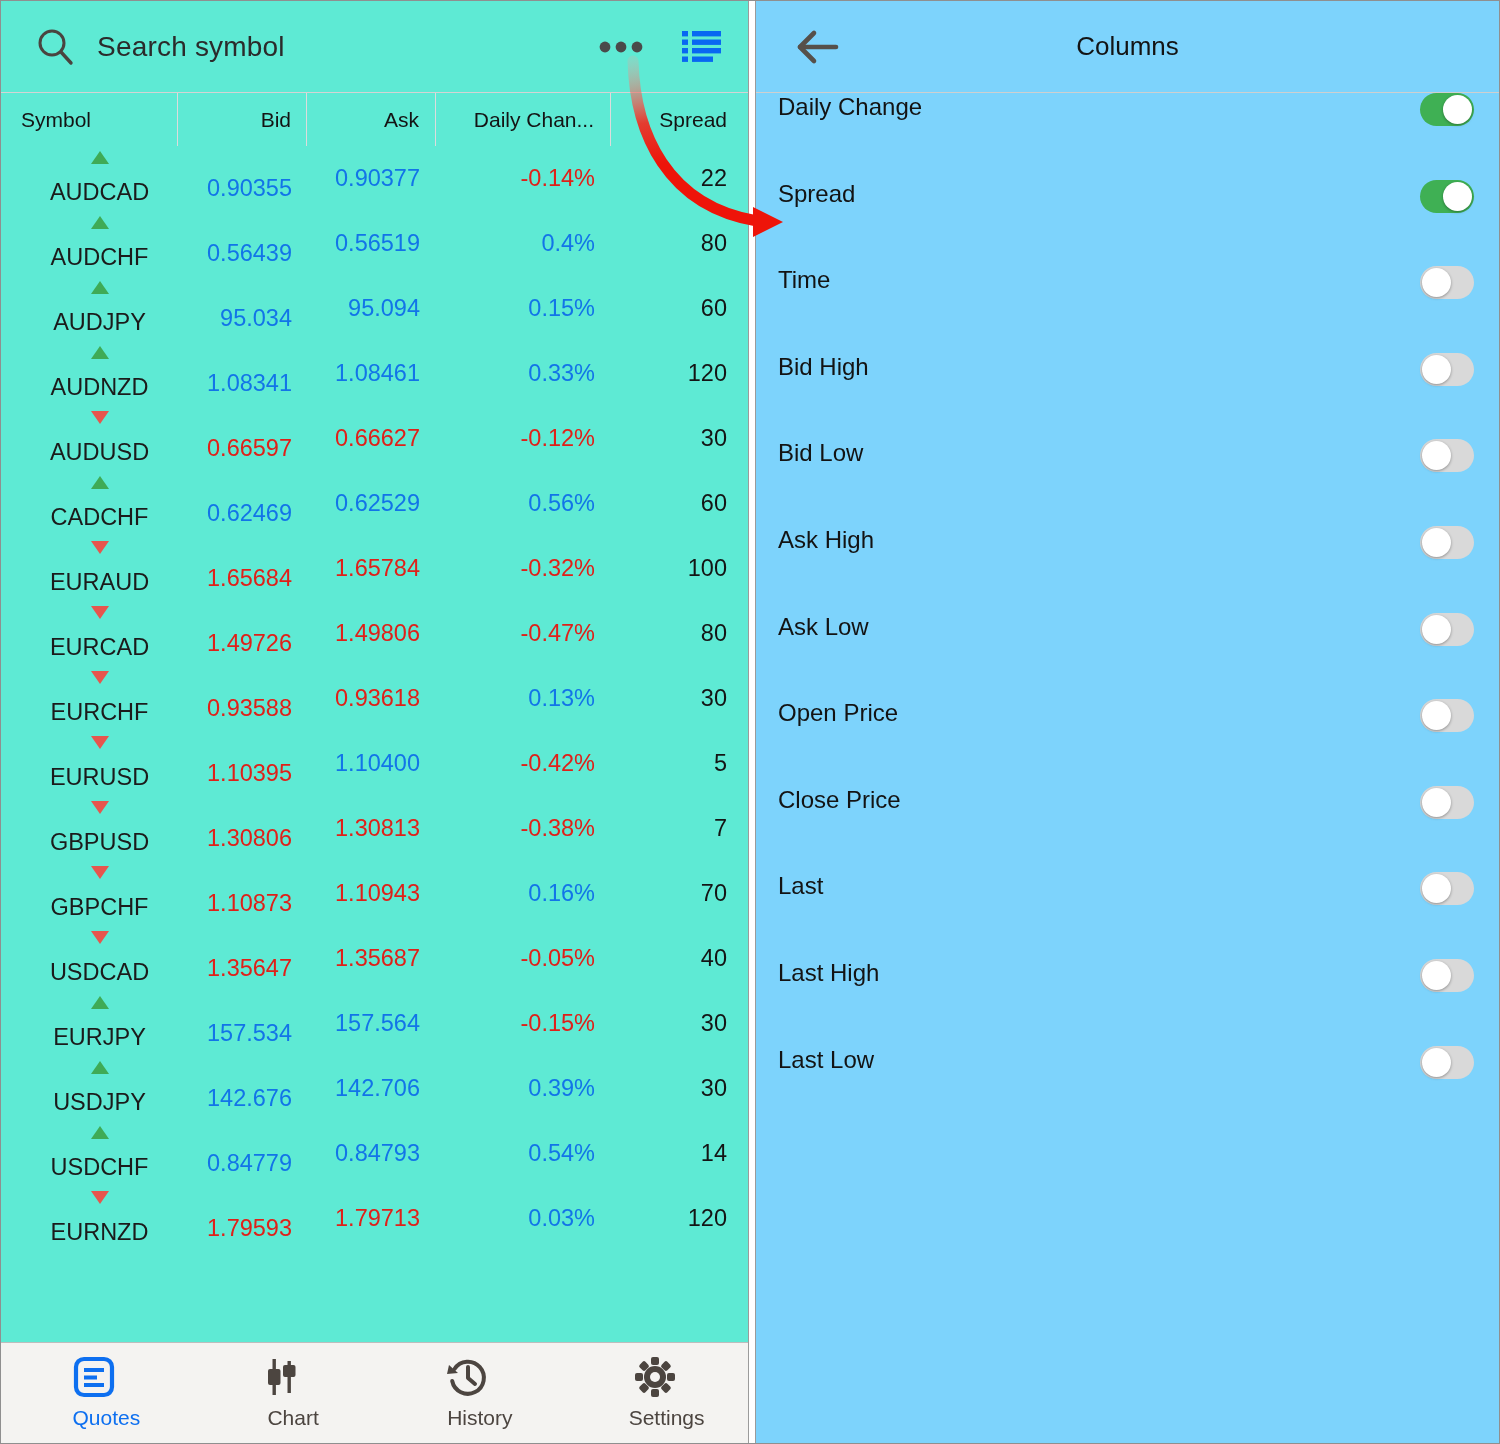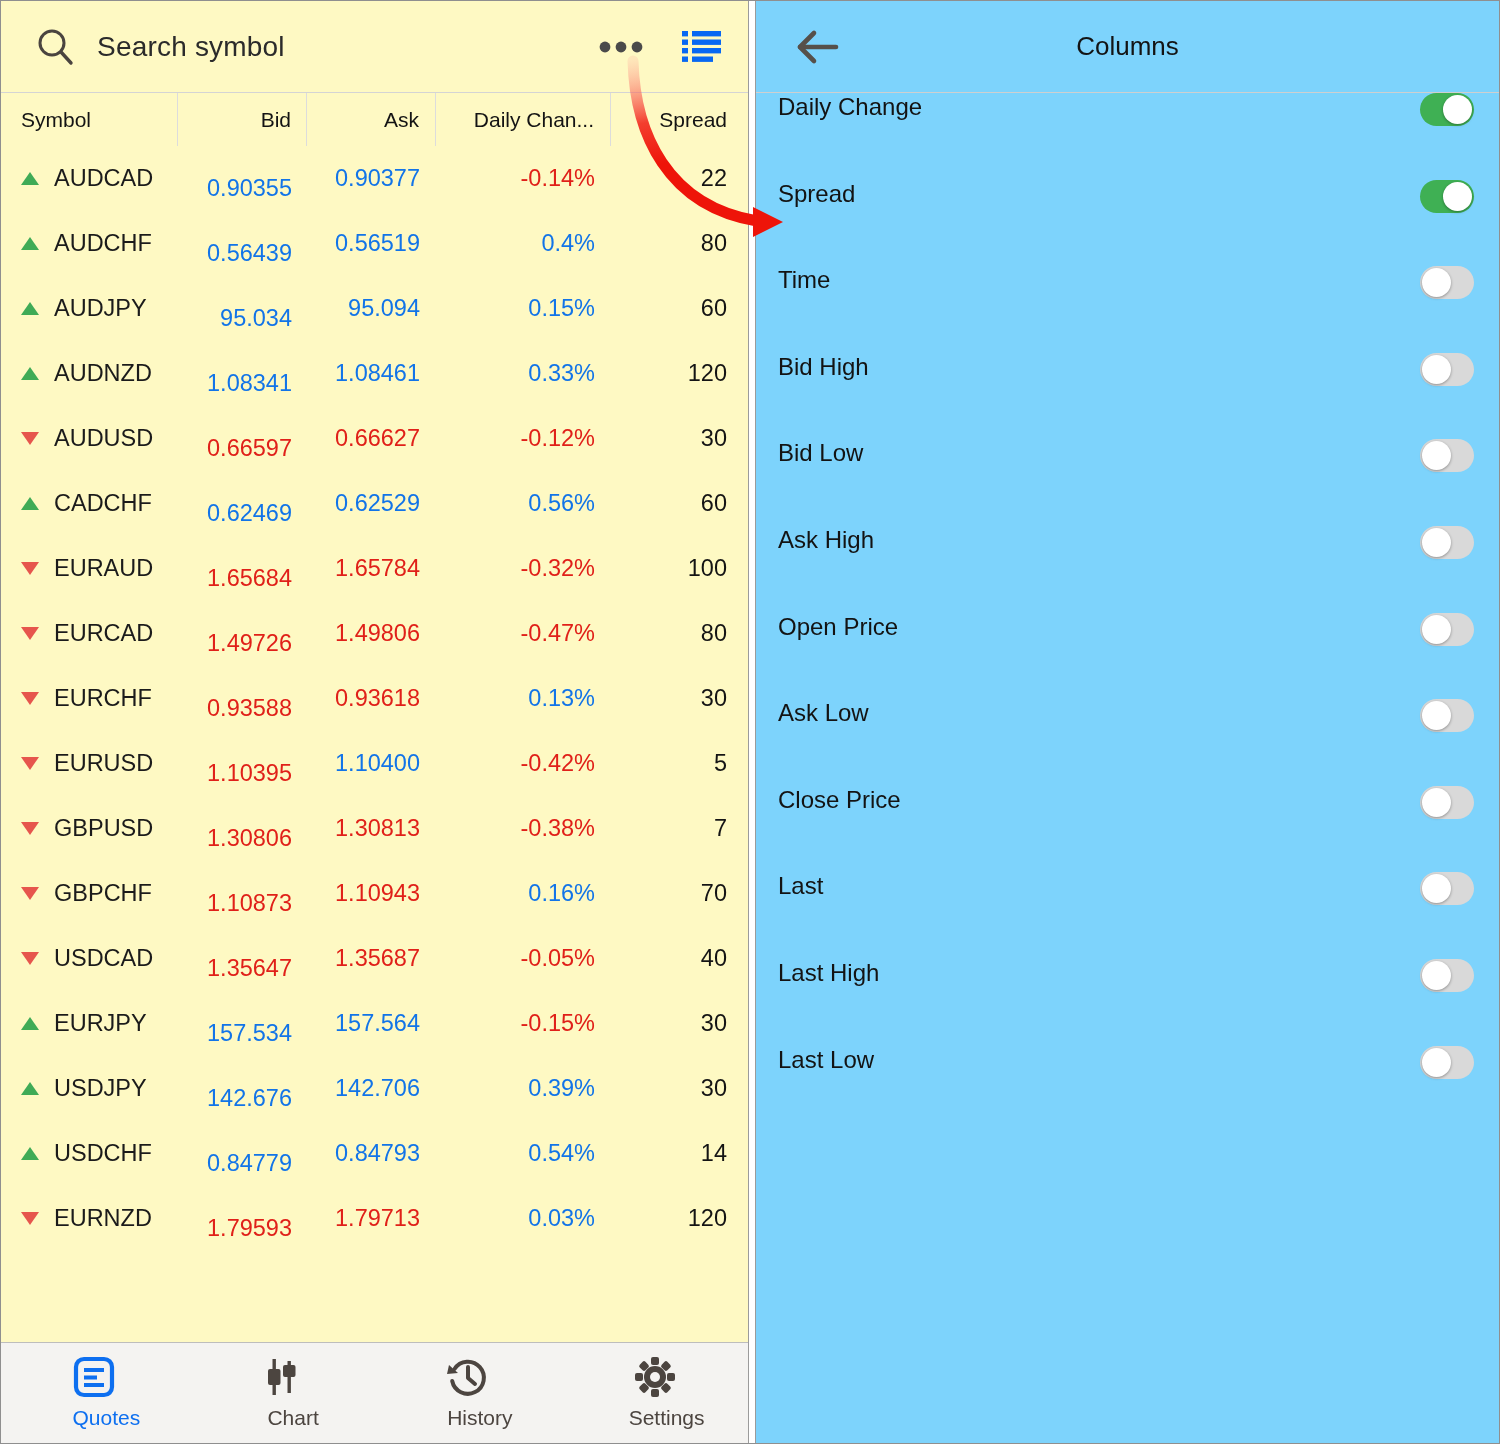--- a/index.html
+++ b/index.html
@@ -3,21 +3,21 @@
 <meta charset="utf-8">
 <style>
   * { margin:0; padding:0; box-sizing:border-box; }
   html,body { background:#ffffff; }
   body { font-family:"Liberation Sans", sans-serif; width:1500px; height:1444px; position:relative; }
 
   .screen { position:absolute; inset:0; width:1500px; height:1444px; border:1px solid #8f8f8f;
             background:#ffffff; display:flex; }
 
   
-  .left-panel { position:relative; width:748px; height:100%; background:#fef9c3;
+  .left-panel { position:relative; width:748px; height:100%; background:#5eead4;
                 border-right:1px solid #9b9b9b; }
   .panel-gap { width:6px; height:100%; background:#ffffff; }
 
   .search-bar { position:relative; height:92px; display:flex; align-items:center;
                 border-bottom:1px solid #d4d4d4; }
   .search-glyph { margin-left:34px; display:flex; }
   .search-text { margin-left:22px; font-size:28px; color:#2b2b2b; letter-spacing:.2px; }
   .sb-actions { position:absolute; right:26px; top:0; height:92px; display:flex; align-items:center; gap:38px; }
   .iconbtn { display:flex; align-items:center; justify-content:center; cursor:pointer; }
 
@@ -29,21 +29,21 @@
   .hc.h-sym { padding-left:20px; }
   .hc.h-r { justify-content:flex-end; }
   .hc.h-bid { padding-right:15px; }
   .hc.h-ask { padding-right:16px; }
   .hc.h-chg { padding-right:16px; }
   .hc.h-spr { padding-right:22px; }
 
   .rows { }
   .qrow { display:grid; grid-template-columns:177px 129px 129px 175px 138px; height:65px;
           align-items:center; font-size:23.5px; color:#1b1b1b; cursor:pointer; }
-  .cell-sym { display:flex; align-items:center; gap:15px; padding-left:20px; }
+  .cell-sym { display:flex; align-items:center; gap:15px; padding-left:20px;flex-direction:column; }
   .tri { width:0; height:0; border-left:9px solid transparent; border-right:9px solid transparent; }
   .tri-up { border-bottom:13px solid #3fab56; }
   .tri-down { border-top:13px solid #e6564d; }
   .num { text-align:right; }
   .cell-bid { padding-right:15px;margin-top:20px; }
   .cell-ask { padding-right:16px; }
   .cell-chg { padding-right:16px; }
   .cell-spr { padding-right:22px; color:#141414; }
   .c-up { color:#1274e8; }
   .c-down { color:#e02019; }
@@ -394,27 +394,27 @@
             <span class="knob"></span>
           </span>
       </div>
         <div class="toggle-row">
         <span class="toggle-label">Ask High</span>
         <span class="switch">
             <span class="knob"></span>
           </span>
       </div>
         <div class="toggle-row">
+        <span class="toggle-label">Ask Low</span>
+        <span class="switch">
+            <span class="knob"></span>
+          </span>
+      </div>
+        <div class="toggle-row">
         <span class="toggle-label">Open Price</span>
-        <span class="switch">
-            <span class="knob"></span>
-          </span>
-      </div>
-        <div class="toggle-row">
-        <span class="toggle-label">Ask Low</span>
         <span class="switch">
             <span class="knob"></span>
           </span>
       </div>
         <div class="toggle-row">
         <span class="toggle-label">Close Price</span>
         <span class="switch">
             <span class="knob"></span>
           </span>
       </div>

